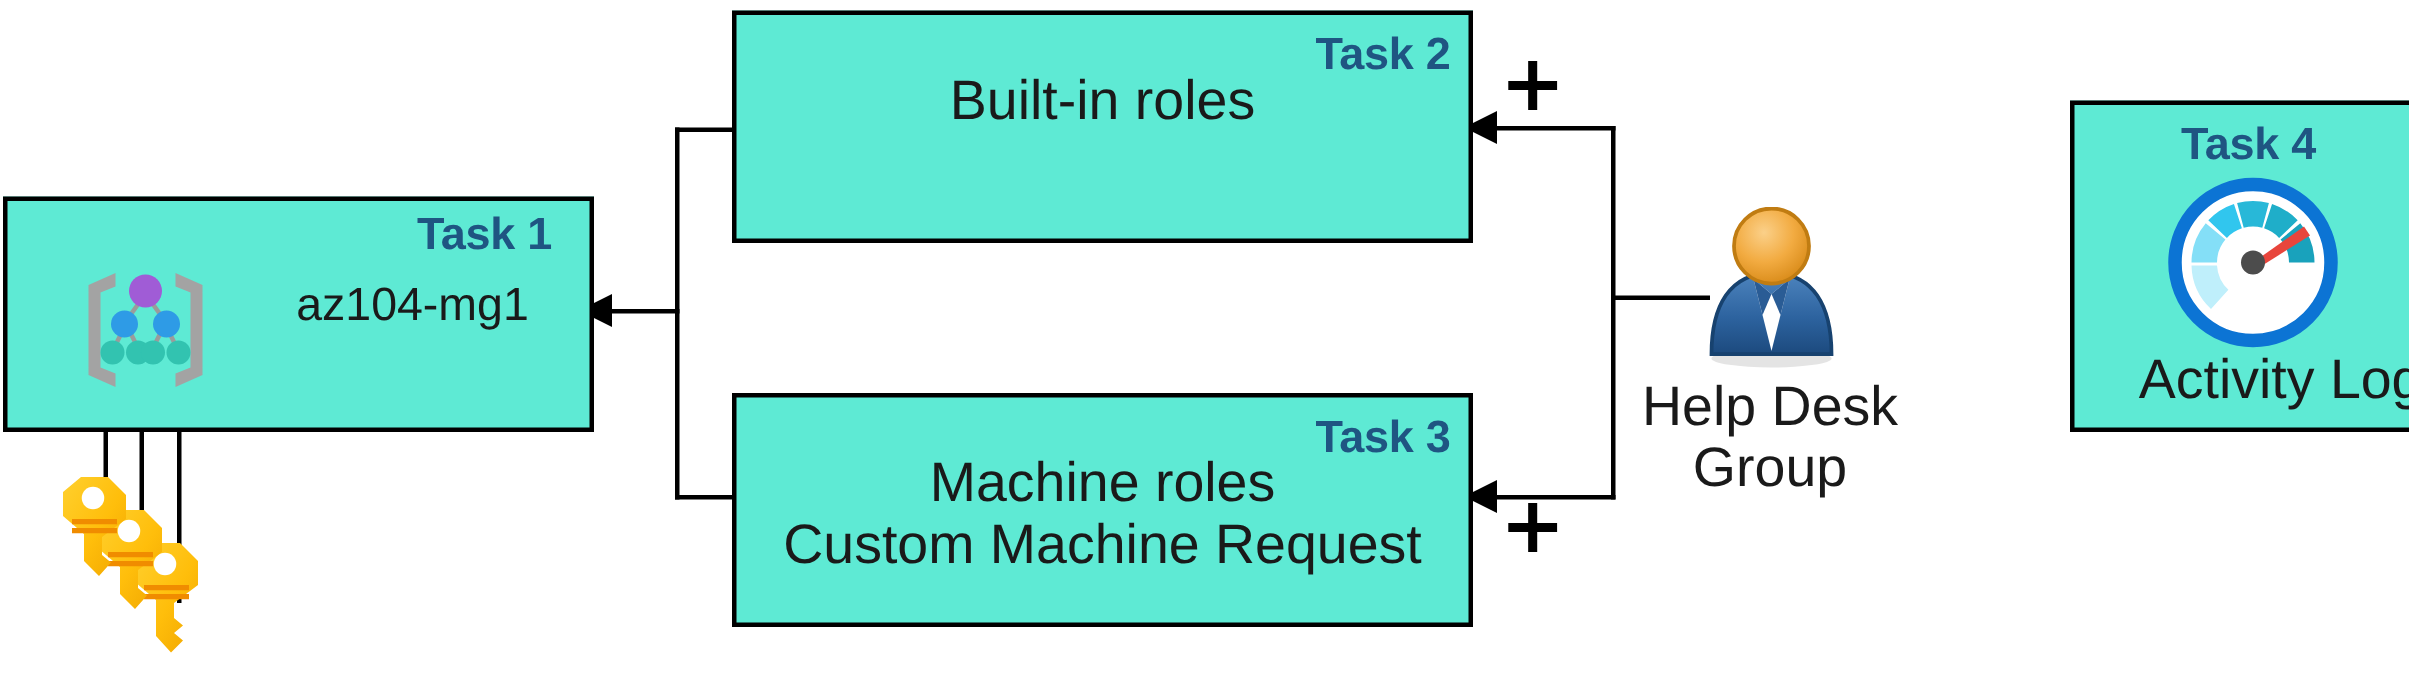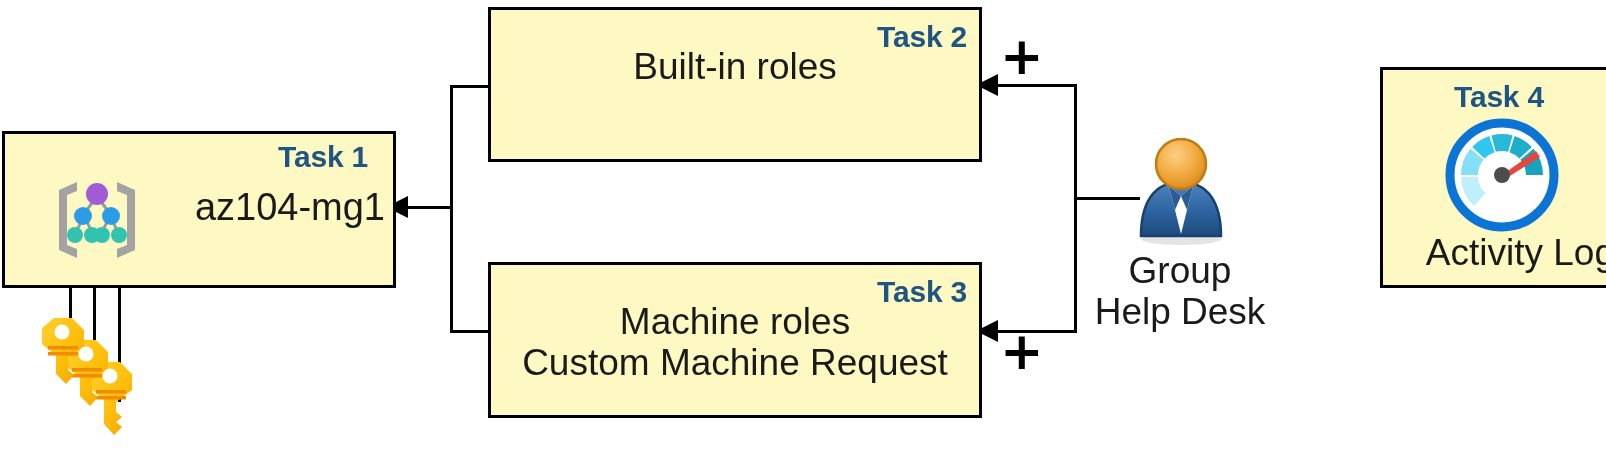--- a/index.html
+++ b/index.html
@@ -19,21 +19,21 @@
   .stage {
     position: absolute;
     left: 0; top: 0;
     width: 1606px;
     height: 449px;
   }
 
   
   .task-box {
     position: absolute;
-    background: #fef9c3;
+    background: #5eead4;
     border: 3px solid #000000;
     box-sizing: border-box;
   }
   .task-tag {
     position: absolute;
     color: #1F5582;
     font-weight: bold;
     font-size: 30px;
     letter-spacing: -0.2px;
     white-space: nowrap;
@@ -50,22 +50,22 @@
   
   #task1-box {
     left: 2px;  top: 131px;
     width: 394px; height: 157px; padding-left: 35px;
   }
   #task1-tag { right: 25px; top: 6px; }
   #task1-label {
     position: absolute;
     left: 160px; top: 52px;
     width: 220px;
-    text-align: right;
-    font-size: 38px;
+    text-align: center;
+    font-size: 31px;
   }
   #mg-icon {
     position: absolute;
     left: 46px; top: 42px;
     width: 92px; height: 88px;
   }
 
   
   #task2-box {
     left: 488px; top: 7px;
@@ -295,22 +295,22 @@
 
         <path d="M38 48 L50 96 L62 48 L50 58 Z" fill="#ffffff"></path>
 
         <path d="M38 48 L50 58 L44 72 Z" fill="#2A5C95"></path>
         <path d="M62 48 L50 58 L56 72 Z" fill="#2A5C95"></path>
 
         <circle cx="50" cy="26" r="25" fill="url(#headGrad)" stroke="#C07C12" stroke-width="2.5"></circle>
       </svg>
     </div>
     <div id="helpdesk-label">
+      <div>Help Desk</div>
       <div>Group</div>
-      <div>Help Desk</div>
     </div>
   </div>
 
   <div class="task-box" id="task4-box">
     <div class="task-tag" id="task4-tag">Task 4</div>
 
     <div id="gauge-icon">
       <svg viewBox="0 0 114 114" width="114" height="114" xmlns="http://www.w3.org/2000/svg">
         <circle cx="57" cy="57" r="52" fill="#ffffff" stroke="#0C74D4" stroke-width="9"></circle>
 

